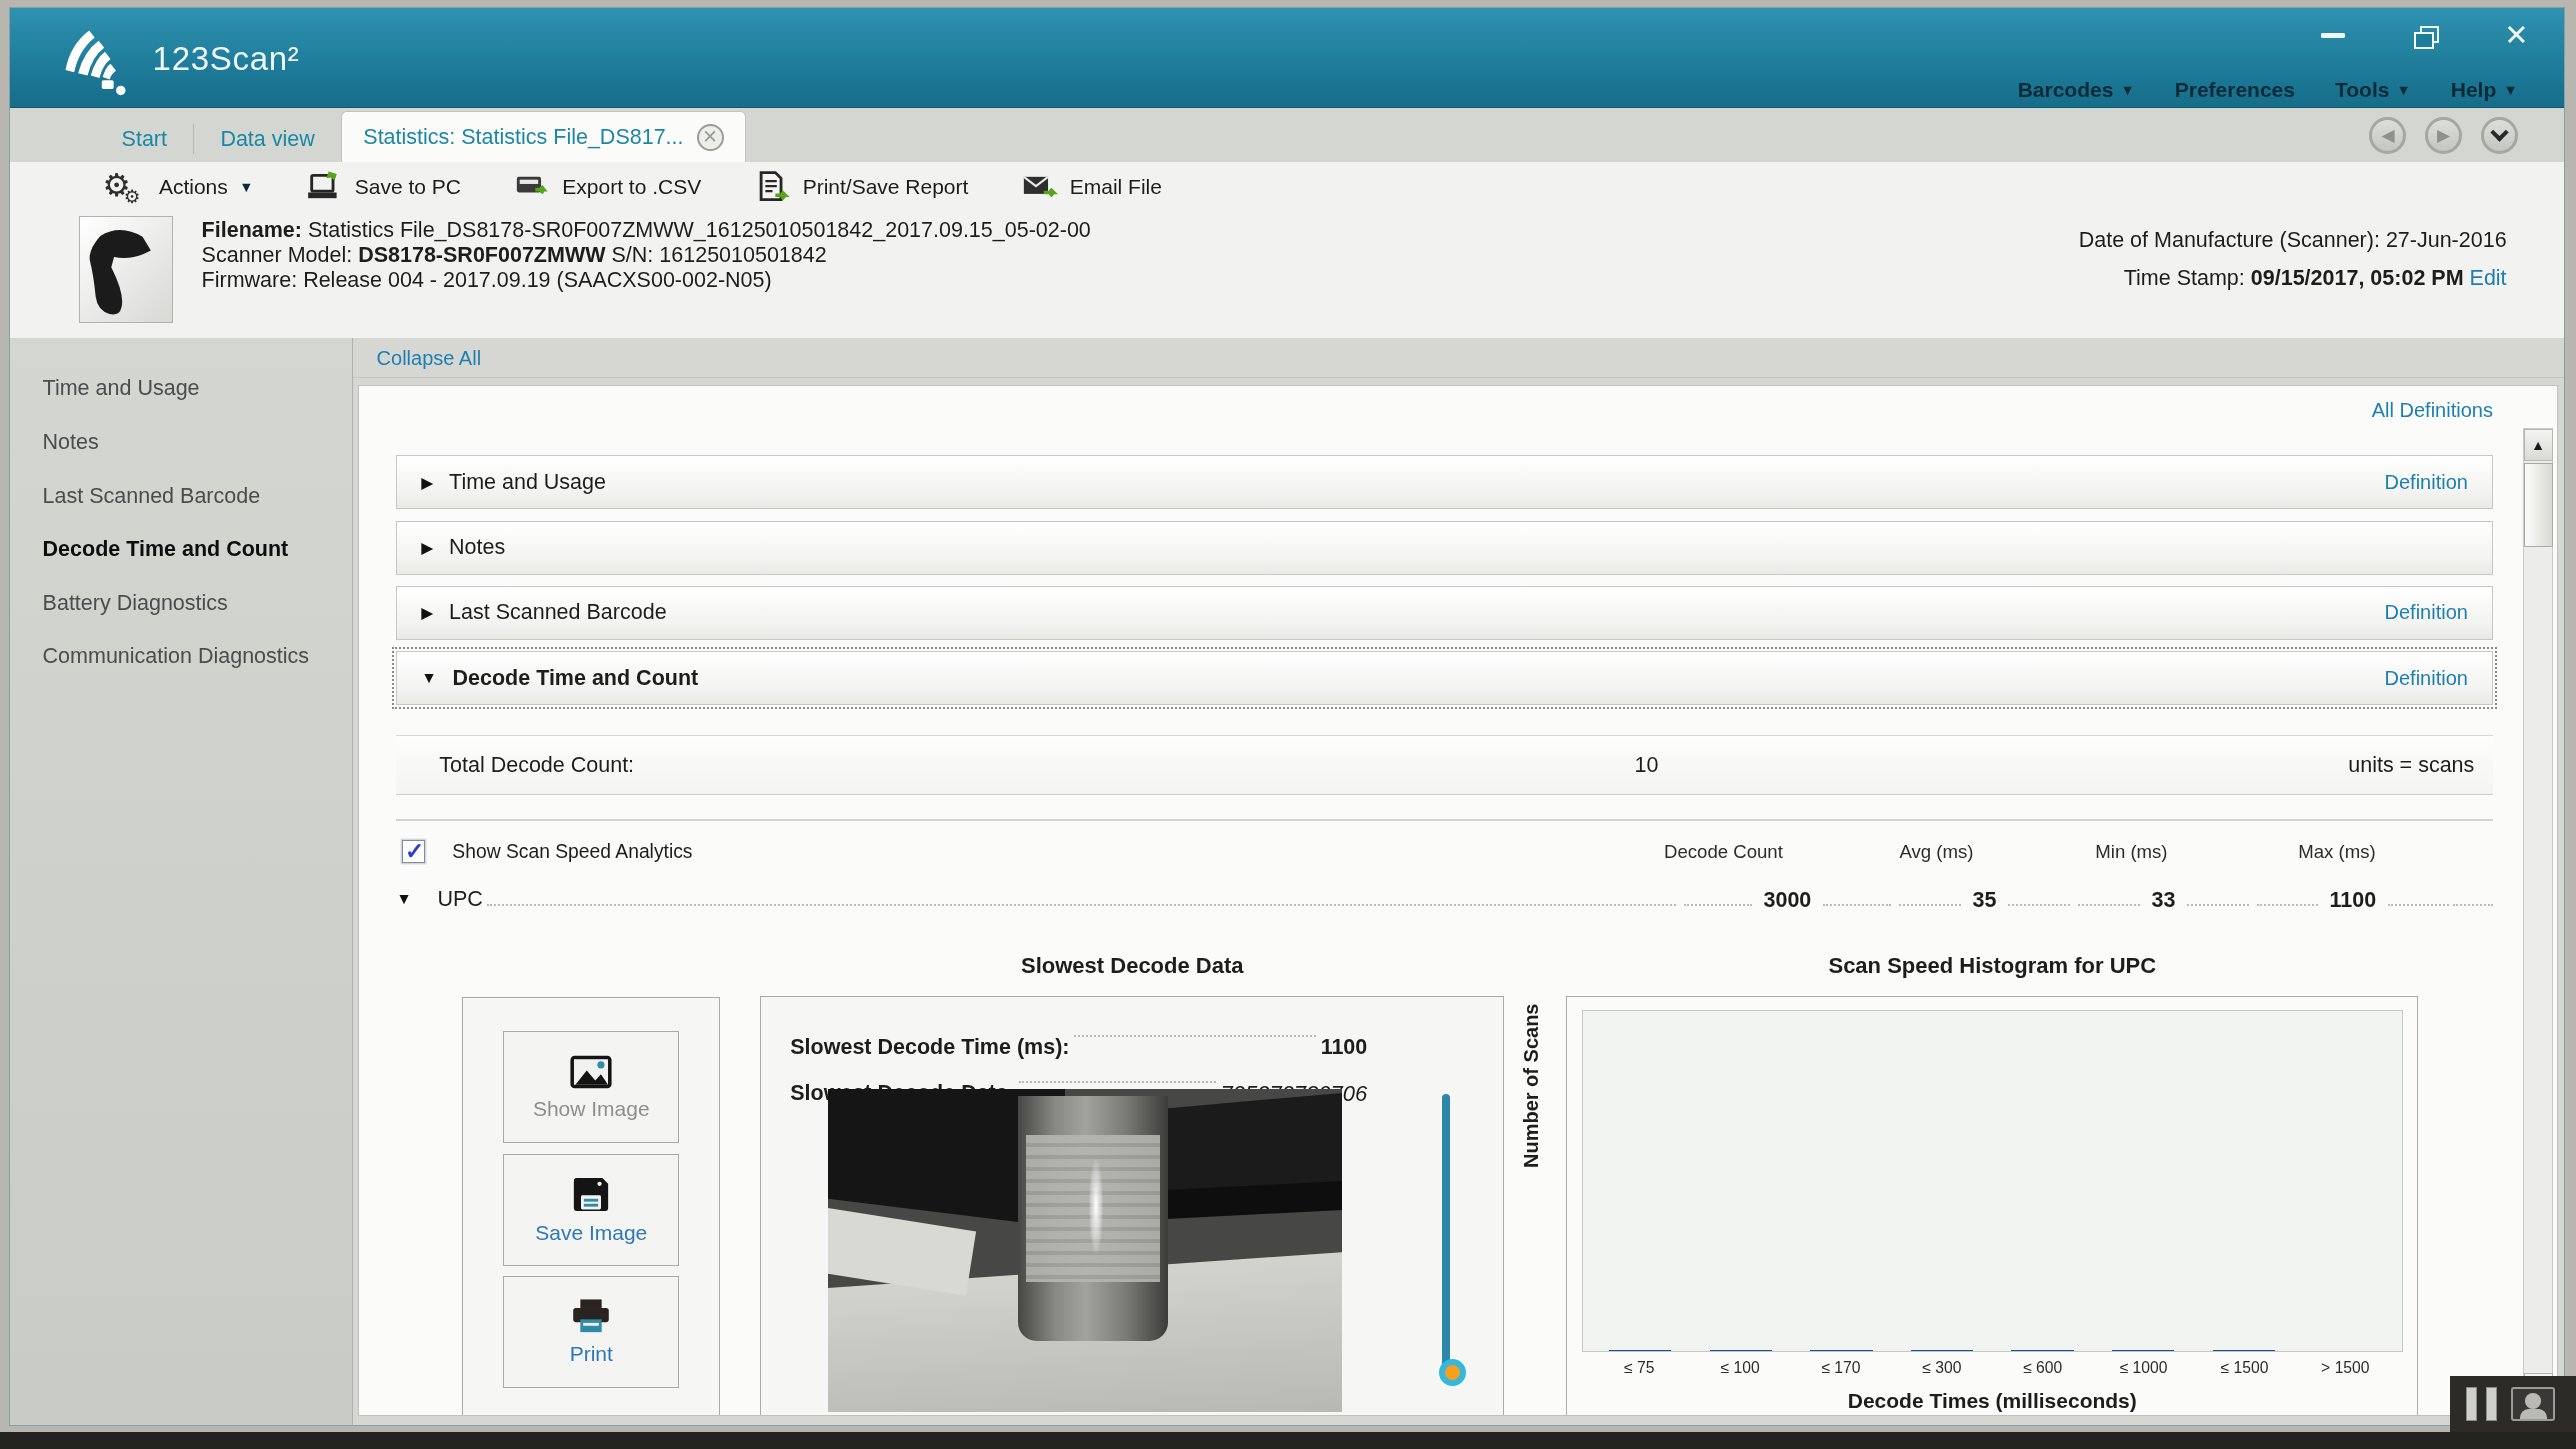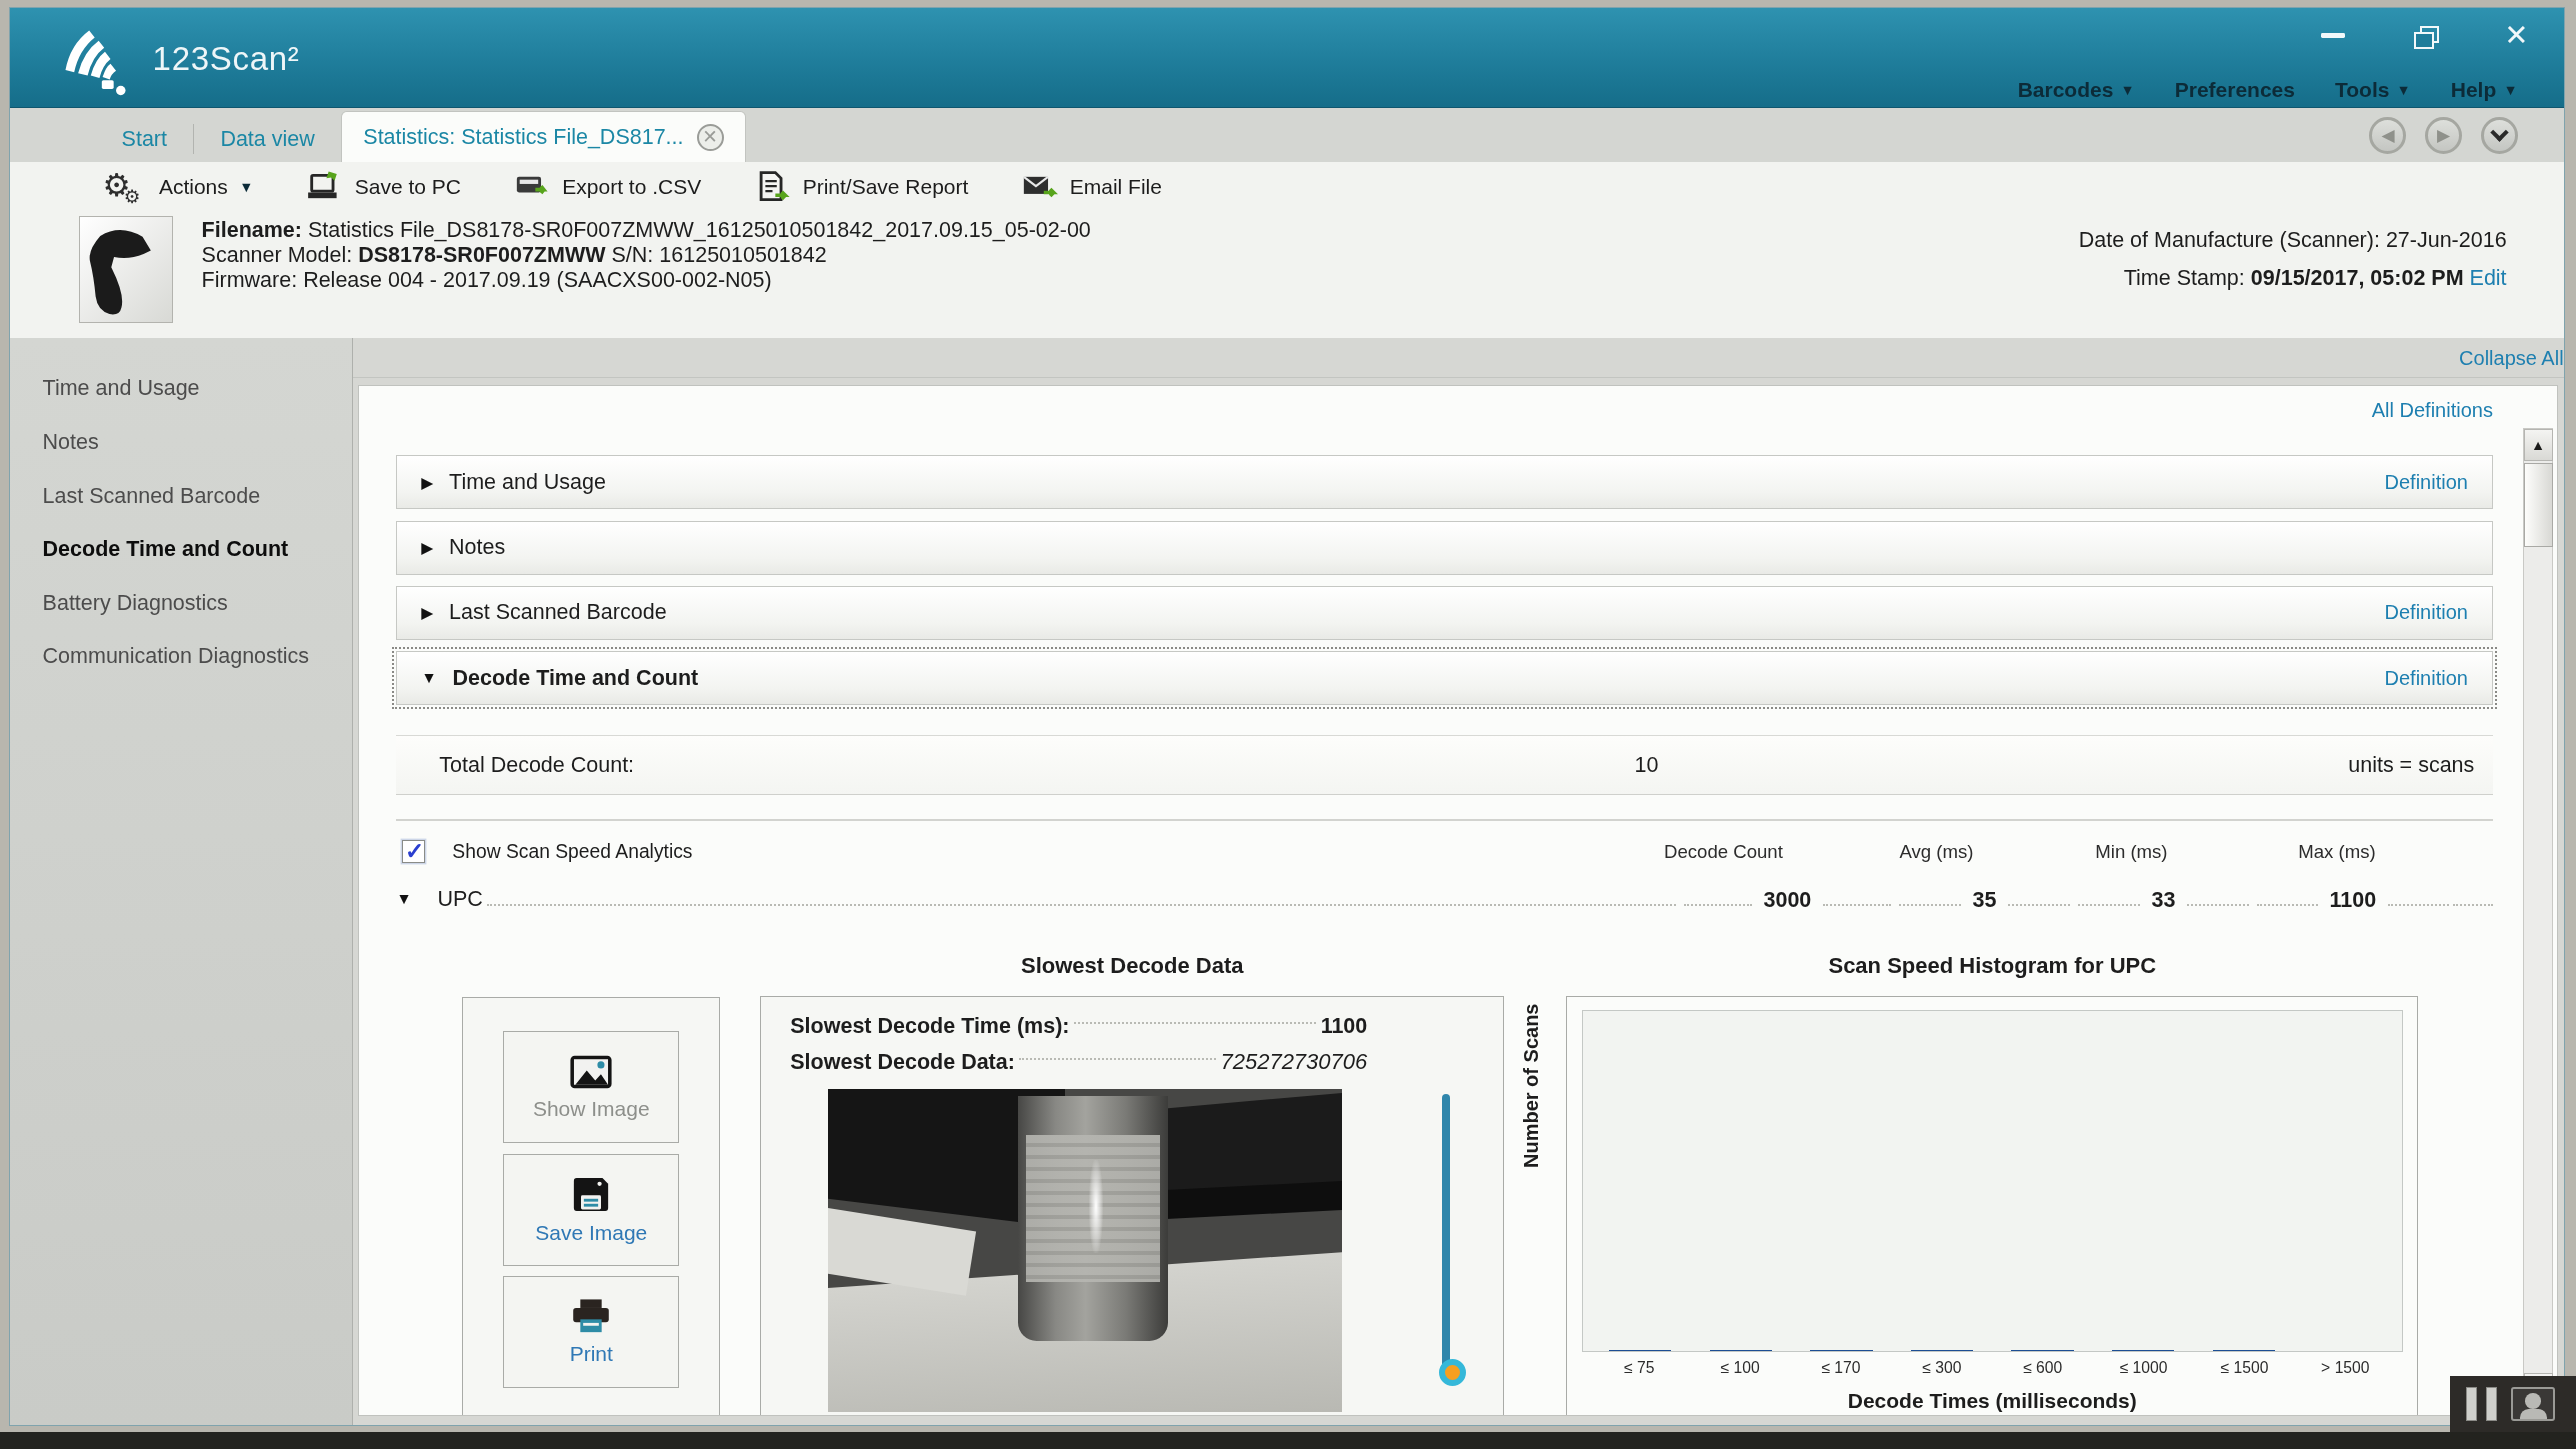--- a/index.html
+++ b/index.html
@@ -56,21 +56,21 @@
   .fi-right { position:absolute; right:57px; top:15.7px; text-align:right; display:flex; flex-direction:column; gap:13px; font-size:21.5px; }
   .link { color:#1d7fb0; cursor:pointer; }
 
   
   .main { flex:1; display:flex; min-height:0; }
   .sidebar { flex:0 0 343px; background:linear-gradient(180deg,#d4d6d2,#c9cbc7); border-right:1.4px solid #aeb0ac; padding-top:24px; }
   .side-item { font-size:21.5px; color:#4c4c4c; padding:14.3px 0 14.3px 33px; cursor:pointer; }
   .side-item.active { font-weight:bold; color:#0d0d0d; }
 
   .content { flex:1; position:relative; display:flex; flex-direction:column; min-width:0; background:#d6d7d3; }
-  .collapse-row { padding:8.6px 0 7.2px 24px; font-size:20px; border-bottom:1.4px solid #c3c5c1;text-align:right; }
+  .collapse-row { padding:8.6px 0 7.2px 24px; font-size:20px; border-bottom:1.4px solid #c3c5c1; }
   .panel { flex:1; position:relative; margin:7.2px 5.7px 8.6px 5.7px; background:#fbfcfa; border:0.7px solid #c0c2be; padding:13px 64px 7.2px 37px; overflow:hidden; }
   .alldefs { text-align:right; font-size:20px; padding-bottom:33px; }
 
   .acc-row { position:relative; height:54px; margin-bottom:11.4px; border:0.7px solid #c6c8c4;
     background:linear-gradient(180deg,#ffffff 0%,#f3f4f1 70%,#e9eae6 100%);
     display:flex; align-items:center; padding:0 24px; font-size:21.5px; }
   .acc-arrow { font-size:15.7px; margin-right:15.7px; color:#111; }
   .acc-def { margin-left:auto; font-size:20px; }
   .acc-row.expanded-header { font-weight:bold; outline:2.1px dotted #8a8a86; outline-offset:2.1px; }
 
@@ -99,21 +99,21 @@
   .charts { display:flex; margin-top:40px; align-items:flex-start; }
   .chart-title { text-align:center; font-size:22px; font-weight:bold; margin-bottom:17px; }
 
   .btn-col { flex:0 0 258px; margin-left:66px; margin-top:44px; border:0.7px solid #a9aba7; background:#f6f7f4; padding:33px 0; height:425px;
     display:flex; flex-direction:column; align-items:center; justify-content:space-between; }
   .img-btn { width:176px; height:112px; border:0.7px solid #a9aba7; background:#f4f5f2; display:flex; flex-direction:column; align-items:center; justify-content:center; gap:7.2px; font-size:21px; }
   .img-btn .lbl-gray { color:#8d8f8b; } .img-btn .lbl-blue { color:#2f78b5;text-align:center; }
 
   .slow-col { flex:0 0 744px; margin-left:40px; }
   .slow-panel { position:relative; border:0.7px solid #a9aba7; background:#f6f7f4; height:425px; padding:17px 29px 0 29px; }
-  .slow-row { display:flex; align-items:center; font-size:21.5px; margin-bottom:10px; padding-right:107px; }
+  .slow-row { display:flex; align-items:flex-start; font-size:21.5px; margin-bottom:10px; padding-right:107px;margin-top:21px; }
   .slow-row .lab { font-weight:bold; }
   .slow-row .val-b { font-weight:bold; }
   .slow-row .val-i { font-style:italic; font-size:22px; }
   .photo { position:absolute; left:67px; top:92px; width:514px; height:323px; background:#474745; overflow:hidden; }
   .ph-darkTL { position:absolute; left:-4%; top:-8%; width:50%; height:46%; background:#151515; transform:skewY(7deg); }
   .ph-darkTR { position:absolute; right:-2%; top:4%; width:44%; height:30%; background:#1b1b1b; transform:skewY(-5deg); }
   .ph-deskTR { position:absolute; right:0; top:30%; width:38%; height:9%; background:#0e0e0e; transform:skewY(-3deg); }
   .ph-box { position:absolute; left:-6%; bottom:-14%; width:114%; height:58%; background:linear-gradient(180deg,#d3d3ce,#b4b4ae); transform:rotate(-4deg); }
   .ph-paper { position:absolute; left:-2%; bottom:40%; width:30%; height:20%; background:#d9d9d4; transform:rotate(9deg); }
   .ph-can { position:absolute; left:37%; top:2%; width:29%; height:76%;

